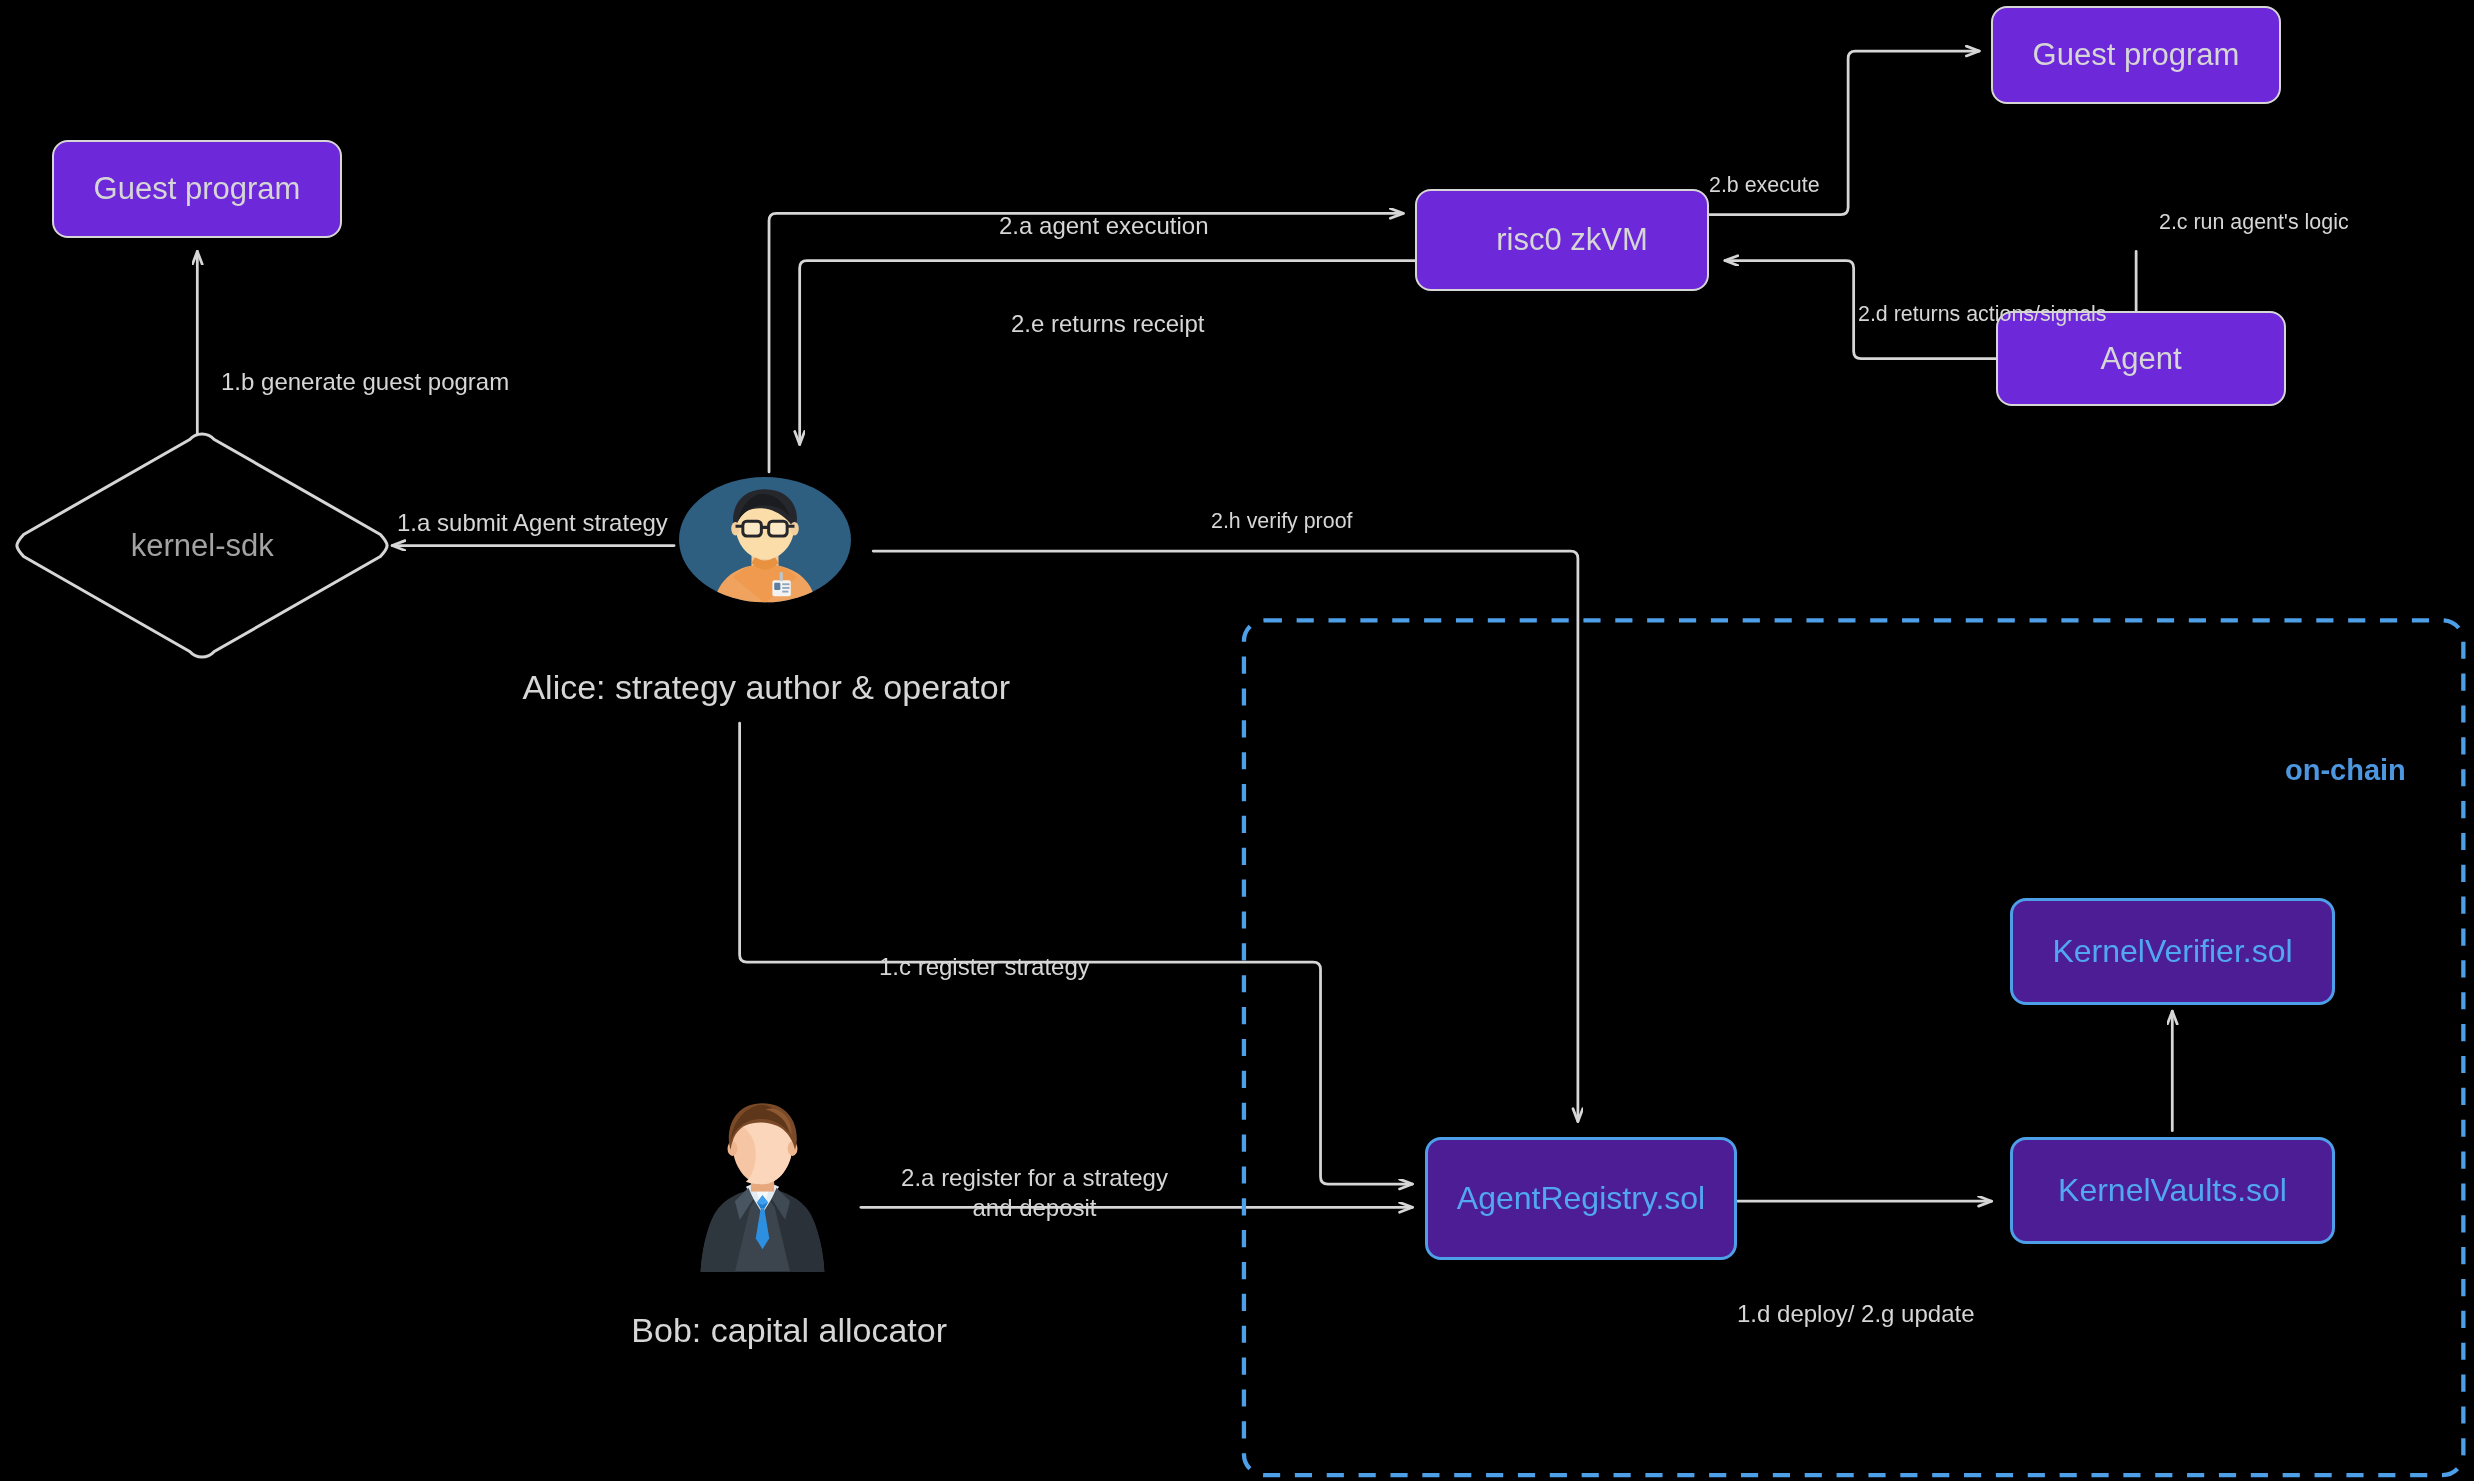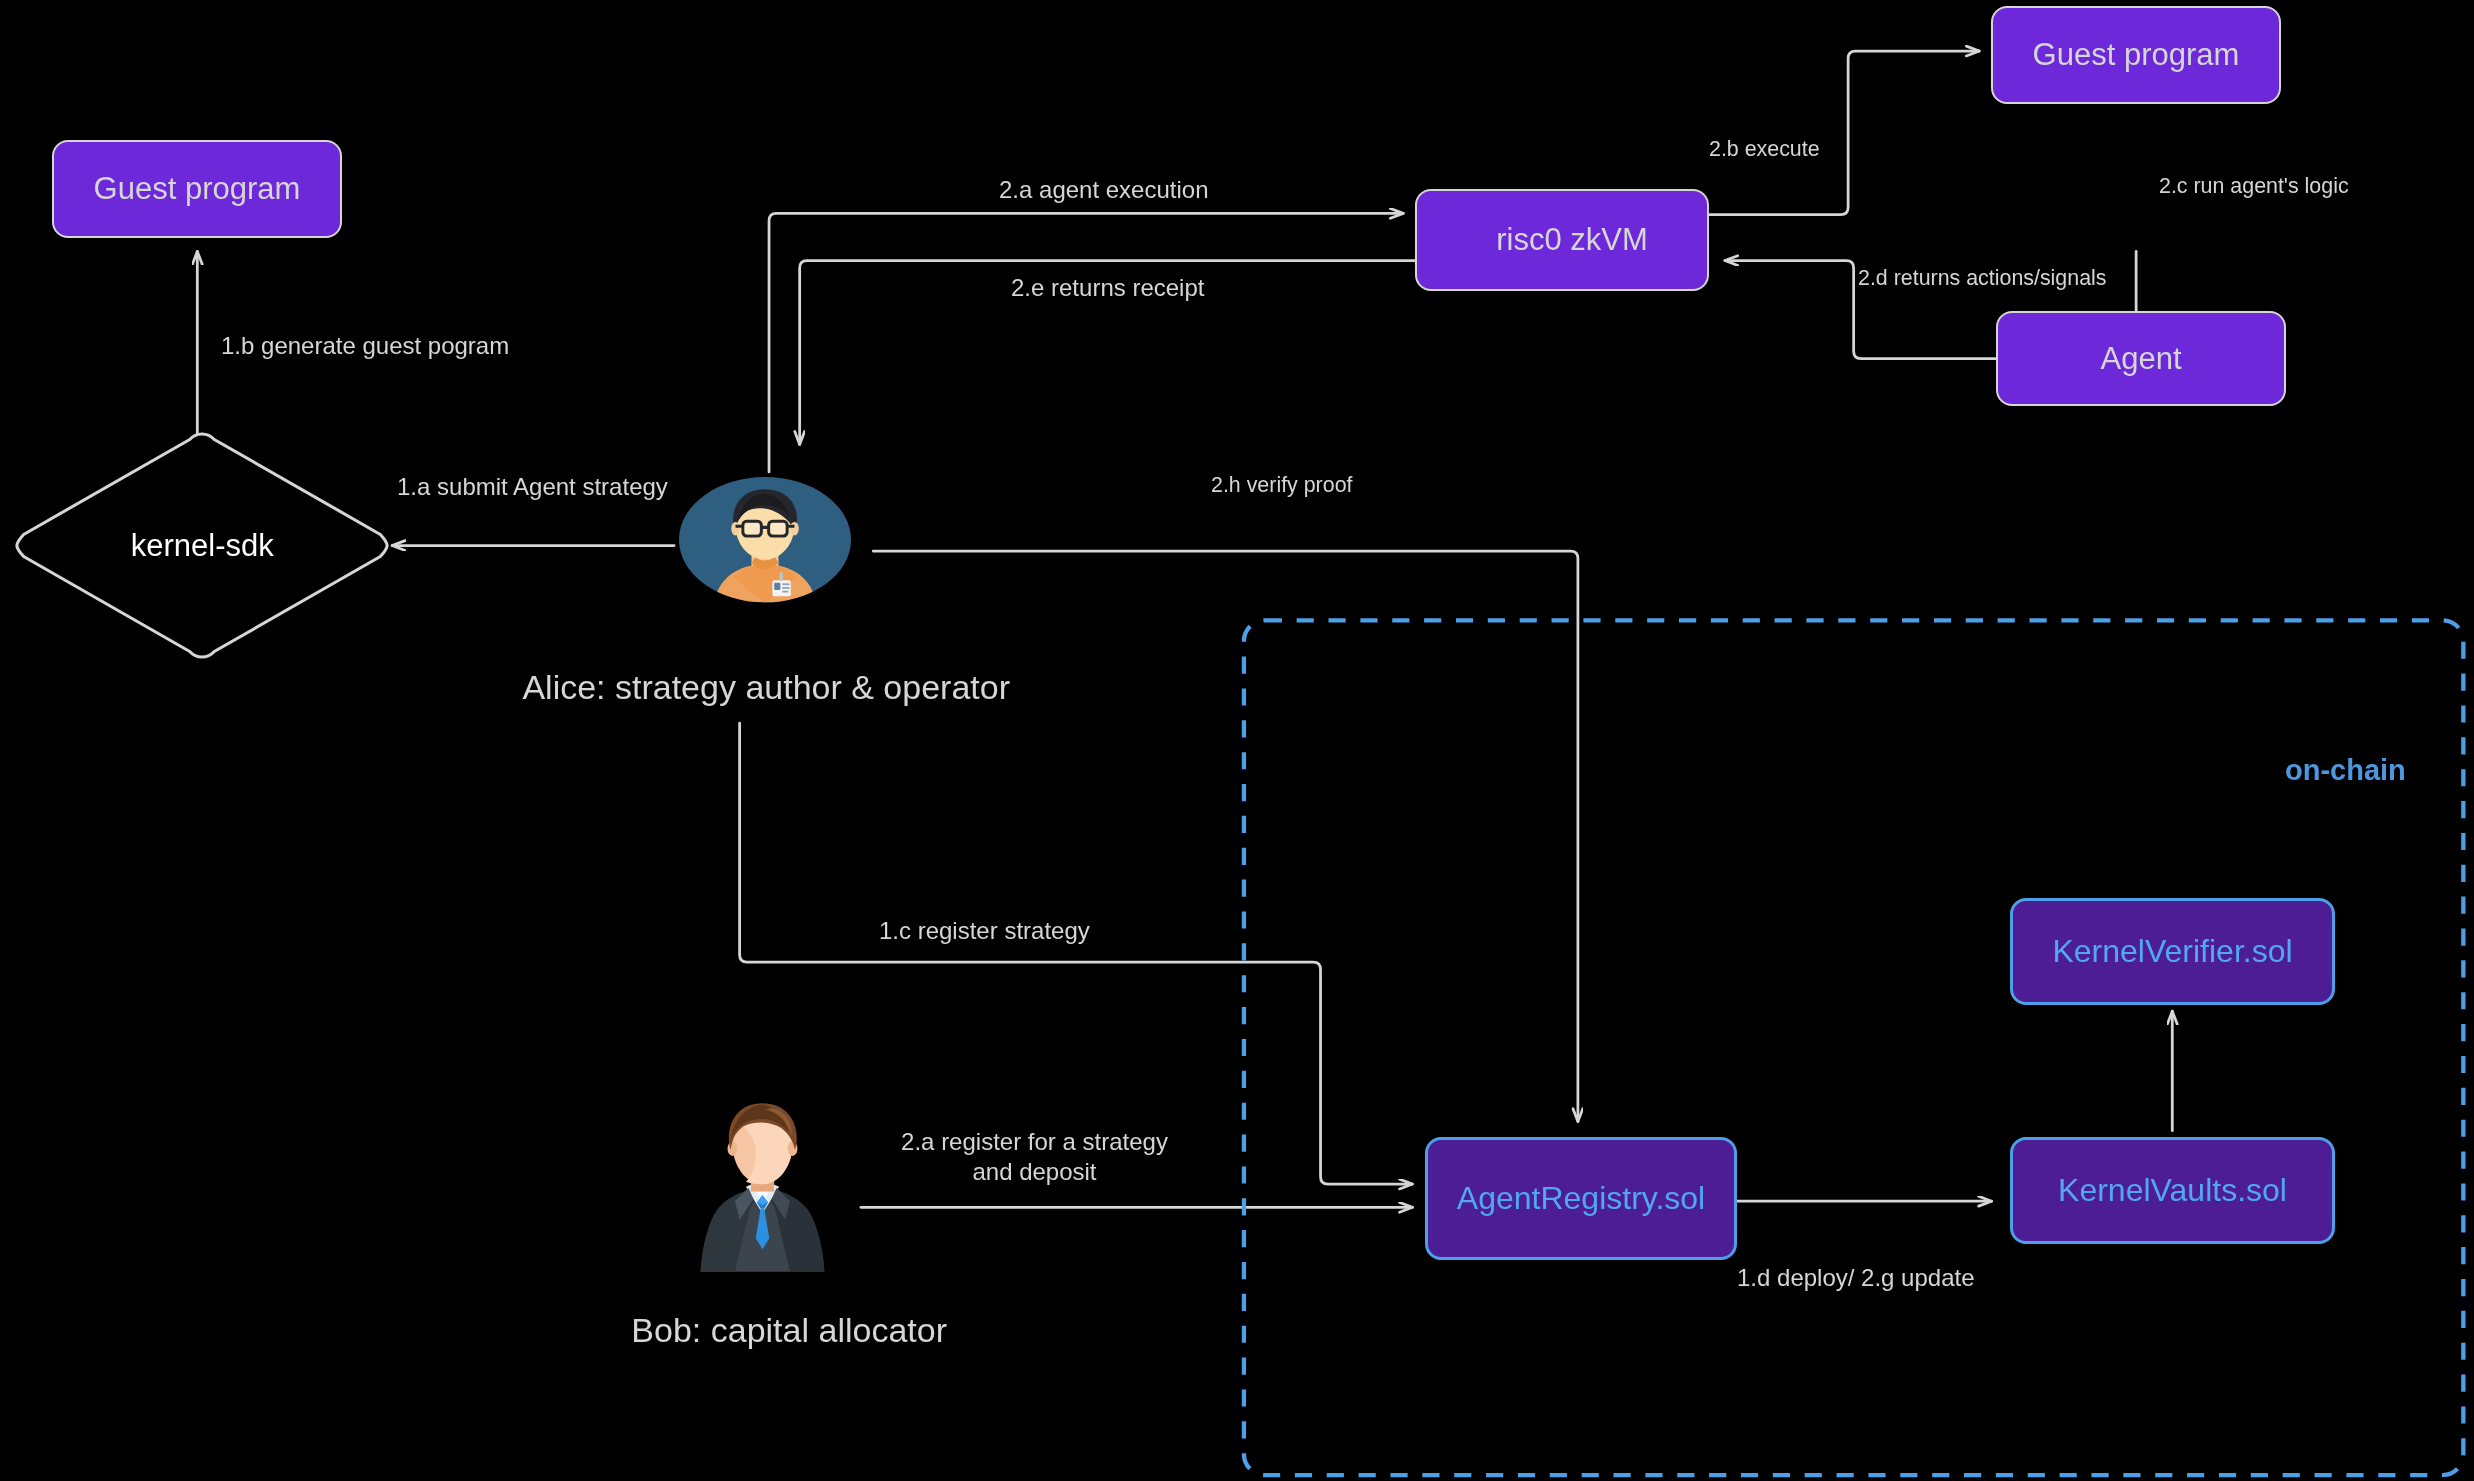--- a/index.html
+++ b/index.html
@@ -6,23 +6,23 @@
   body{width:2475px;height:1482px;overflow:hidden;font-family:"Liberation Sans",sans-serif;}
   #stage{position:relative;width:2475px;height:1482px;background:#000;}
   svg.layer{position:absolute;left:0;top:0;width:2475px;height:1482px;}
 
   .node{position:absolute;display:flex;align-items:center;justify-content:center;text-align:center;box-sizing:border-box;}
 
   .rectnode{border:2.5px solid #d6d6d6;border-radius:16px;color:#d6d6d6;font-size:31px;background:#6d28d9;}
   .solnode{border:3.1px solid #4d9fe8;border-radius:16px;background:#4c1d95;color:#52a8f0;font-size:32px;}
 
   .diamond{position:absolute;}
-  .diamond-label{position:absolute;color:#ffffff;font-size:31px;display:flex;align-items:center;justify-content:center;}
-
-  .edge-label{position:absolute;color:#d6d6d6;font-size:21.4px;line-height:1.25;white-space:pre-line;}
+  .diamond-label{position:absolute;color:#a3a3a3;font-size:31px;display:flex;align-items:center;justify-content:center;}
+
+  .edge-label{position:absolute;color:#d6d6d6;font-size:21.4px;line-height:1.25;white-space:pre-line;margin-top:36px;}
   .edge-label.big{font-size:24px;}
 
   .person-label{position:absolute;color:#d6d6d6;font-size:34px;text-align:right;}
 
   .onchain-label{position:absolute;color:#4d97e0;font-size:29px;font-weight:600;}
 
   .avatar{position:absolute;}
 </style>
 </head>
 <body>

